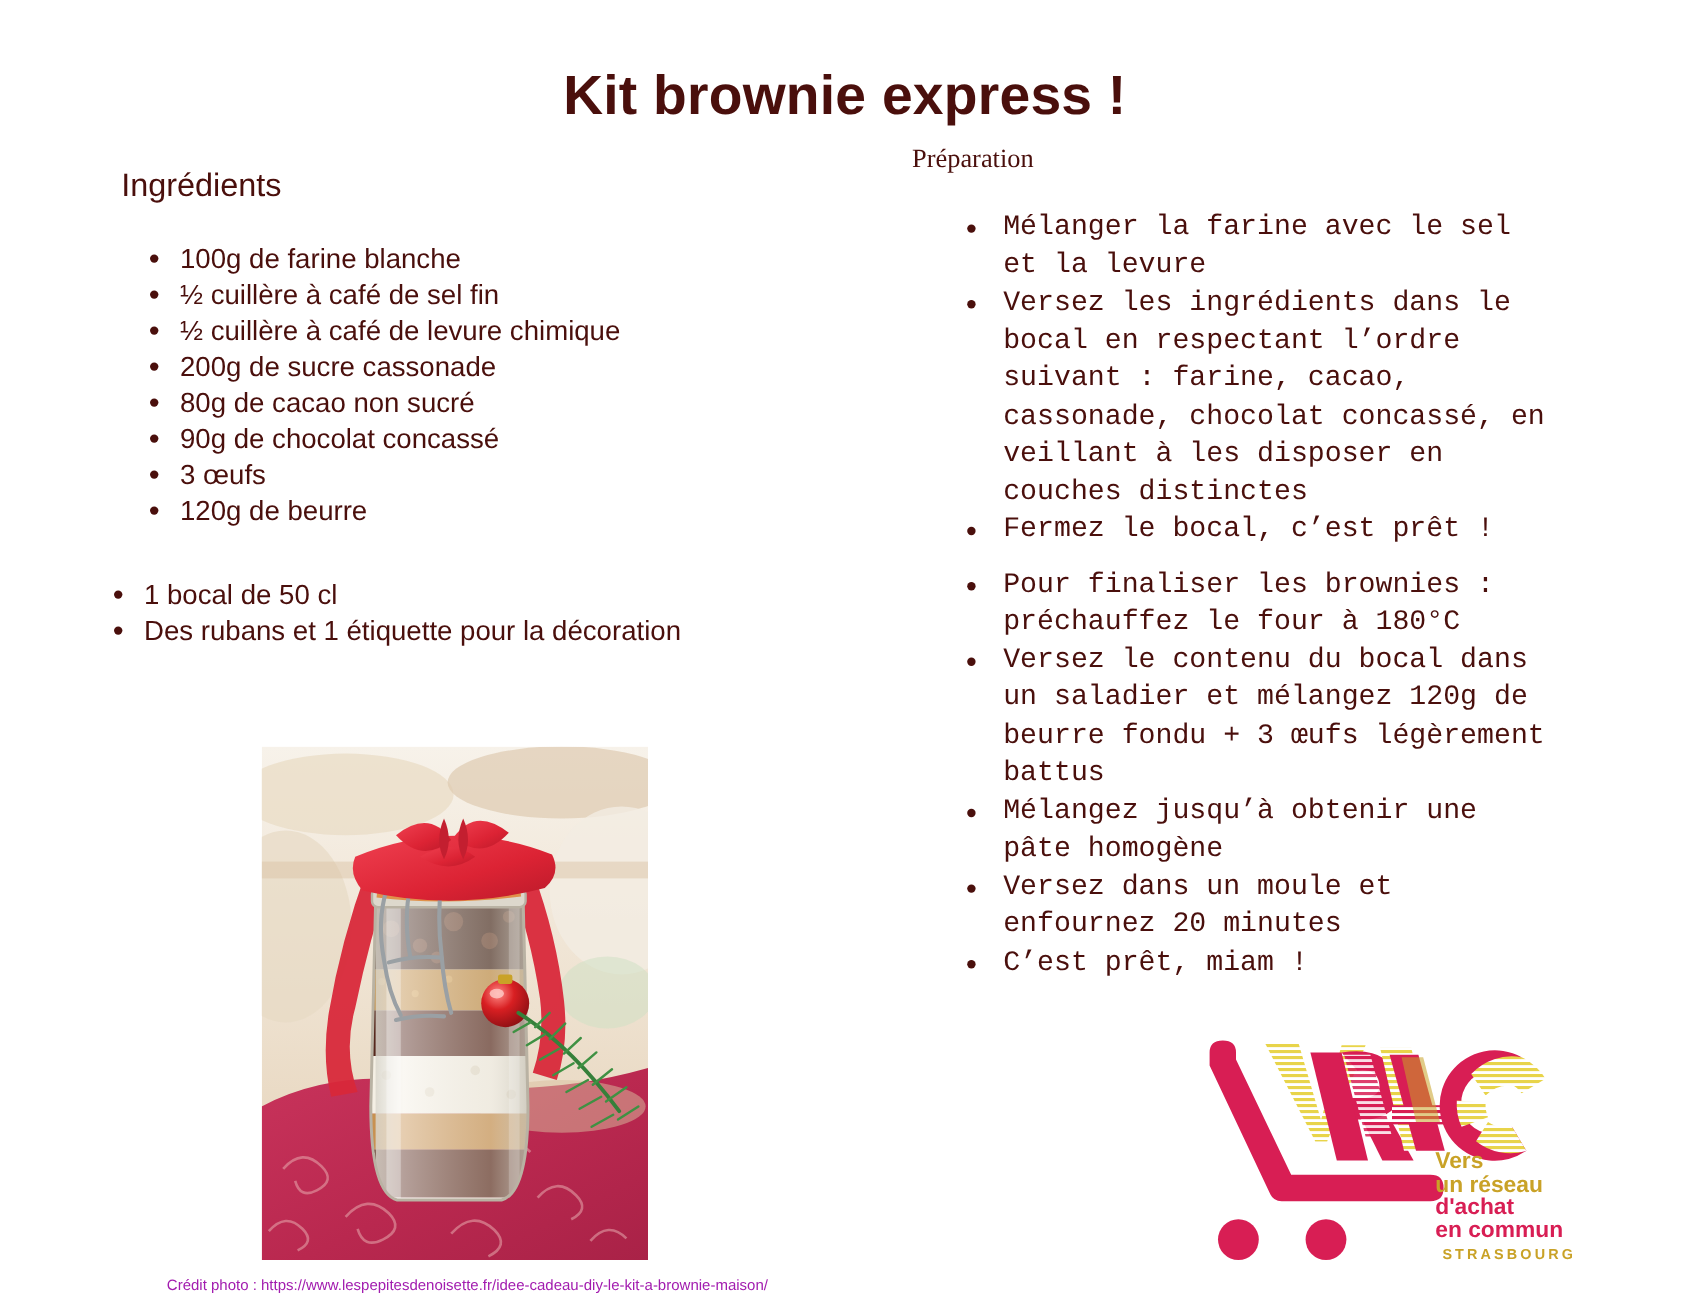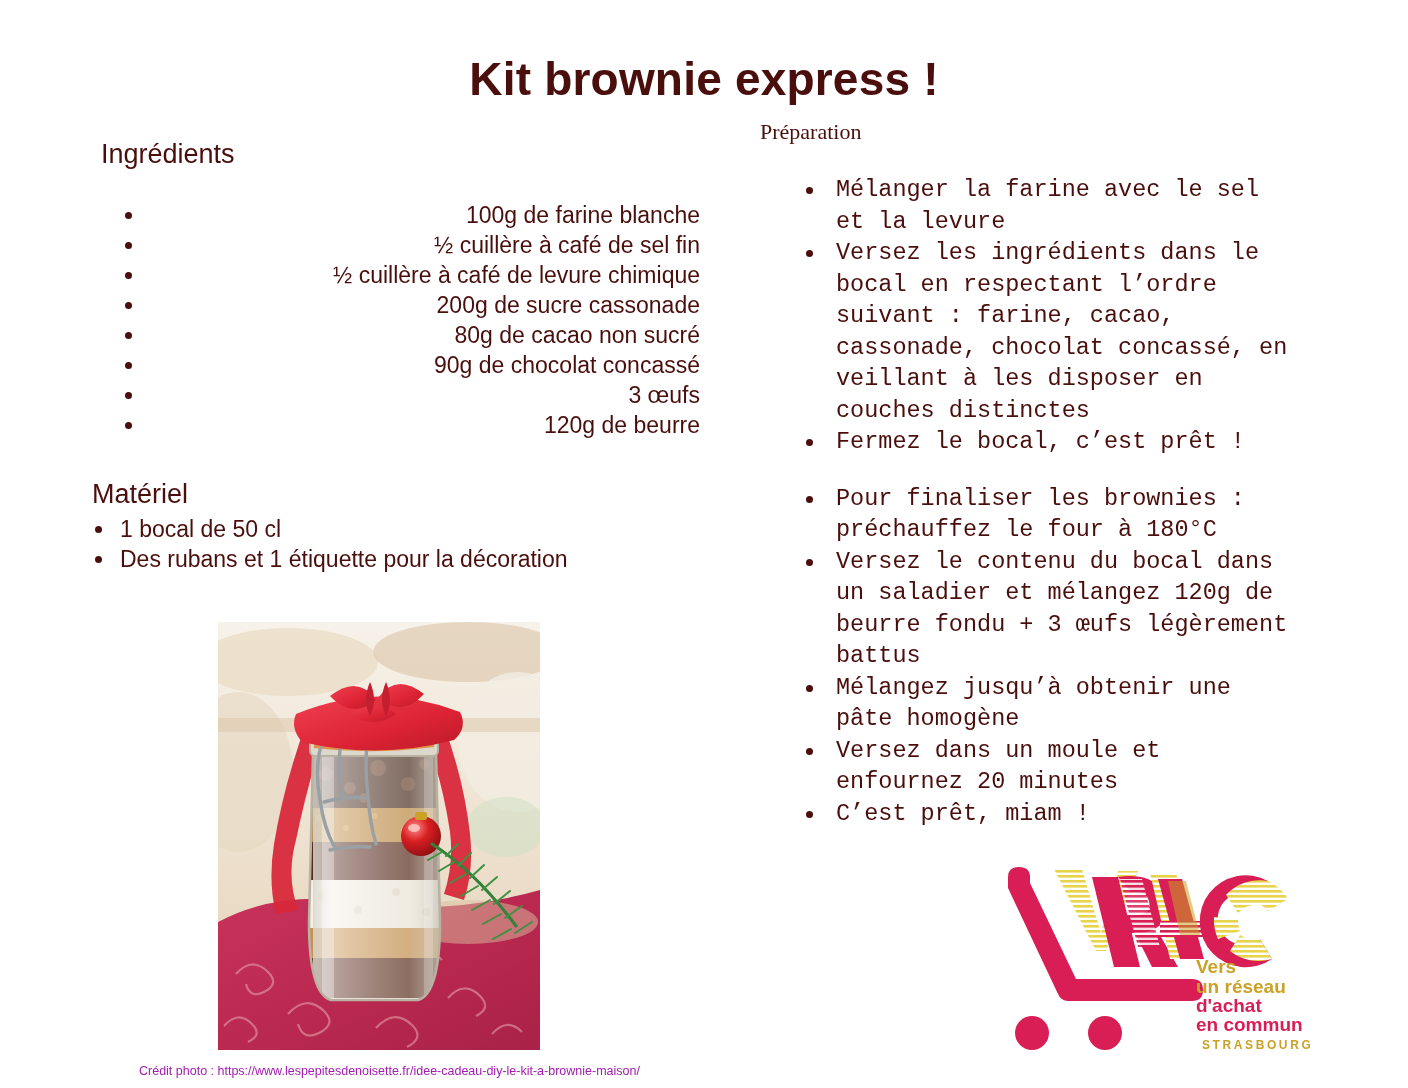--- a/index.html
+++ b/index.html
@@ -66,21 +66,20 @@
     content: "";
     position: absolute;
     background: #4a0f0c;
     border-radius: 50%;
   }
 
   
   #ingredients-list {
     margin-top: 30px;
     margin-left: 150px;
-    text-align: right;
   }
   #ingredients-list > li {
     font-size: 23px;
     line-height: 30px;
     padding-left: 0;
   }
   #ingredients-list > li::before {
     width: 7px; height: 7px;
     left: -25px; top: 12px;
   }
@@ -111,21 +110,21 @@
     line-height: 31.5px;
     margin-bottom: 0px;
     max-width: 452px;
     font-family: Liberation Mono, monospace;
   }
   #preparation-list > li::before {
     width: 7px; height: 7px;
     left: -30px; top: 13px;
   }
   #preparation-list > li.spaced {
-    margin-top: 25px;
+    margin-top: 14px;
   }
 
   
   #recipe-photo {
     position: absolute;
     left: 218px;
     top: 622px;
     width: 322px;
     height: 428px;
     overflow: hidden;
@@ -169,21 +168,20 @@
       <li>½ cuillère à café de levure chimique</li>
       <li>200g de sucre cassonade</li>
       <li>80g de cacao non sucré</li>
       <li>90g de chocolat concassé</li>
       <li>3 œufs</li>
       <li>120g de beurre</li>
     </ul>
   </div>
 
   <div id="materiel-block">
-    <div id="materiel-heading" class="section-heading">Matériel</div>
 
     <ul id="materiel-list" class="bullets">
       <li>1 bocal de 50 cl</li>
       <li>Des rubans et 1 étiquette pour la décoration</li>
     </ul>
   </div>
 
 </div>
 
 <div id="right-column">

